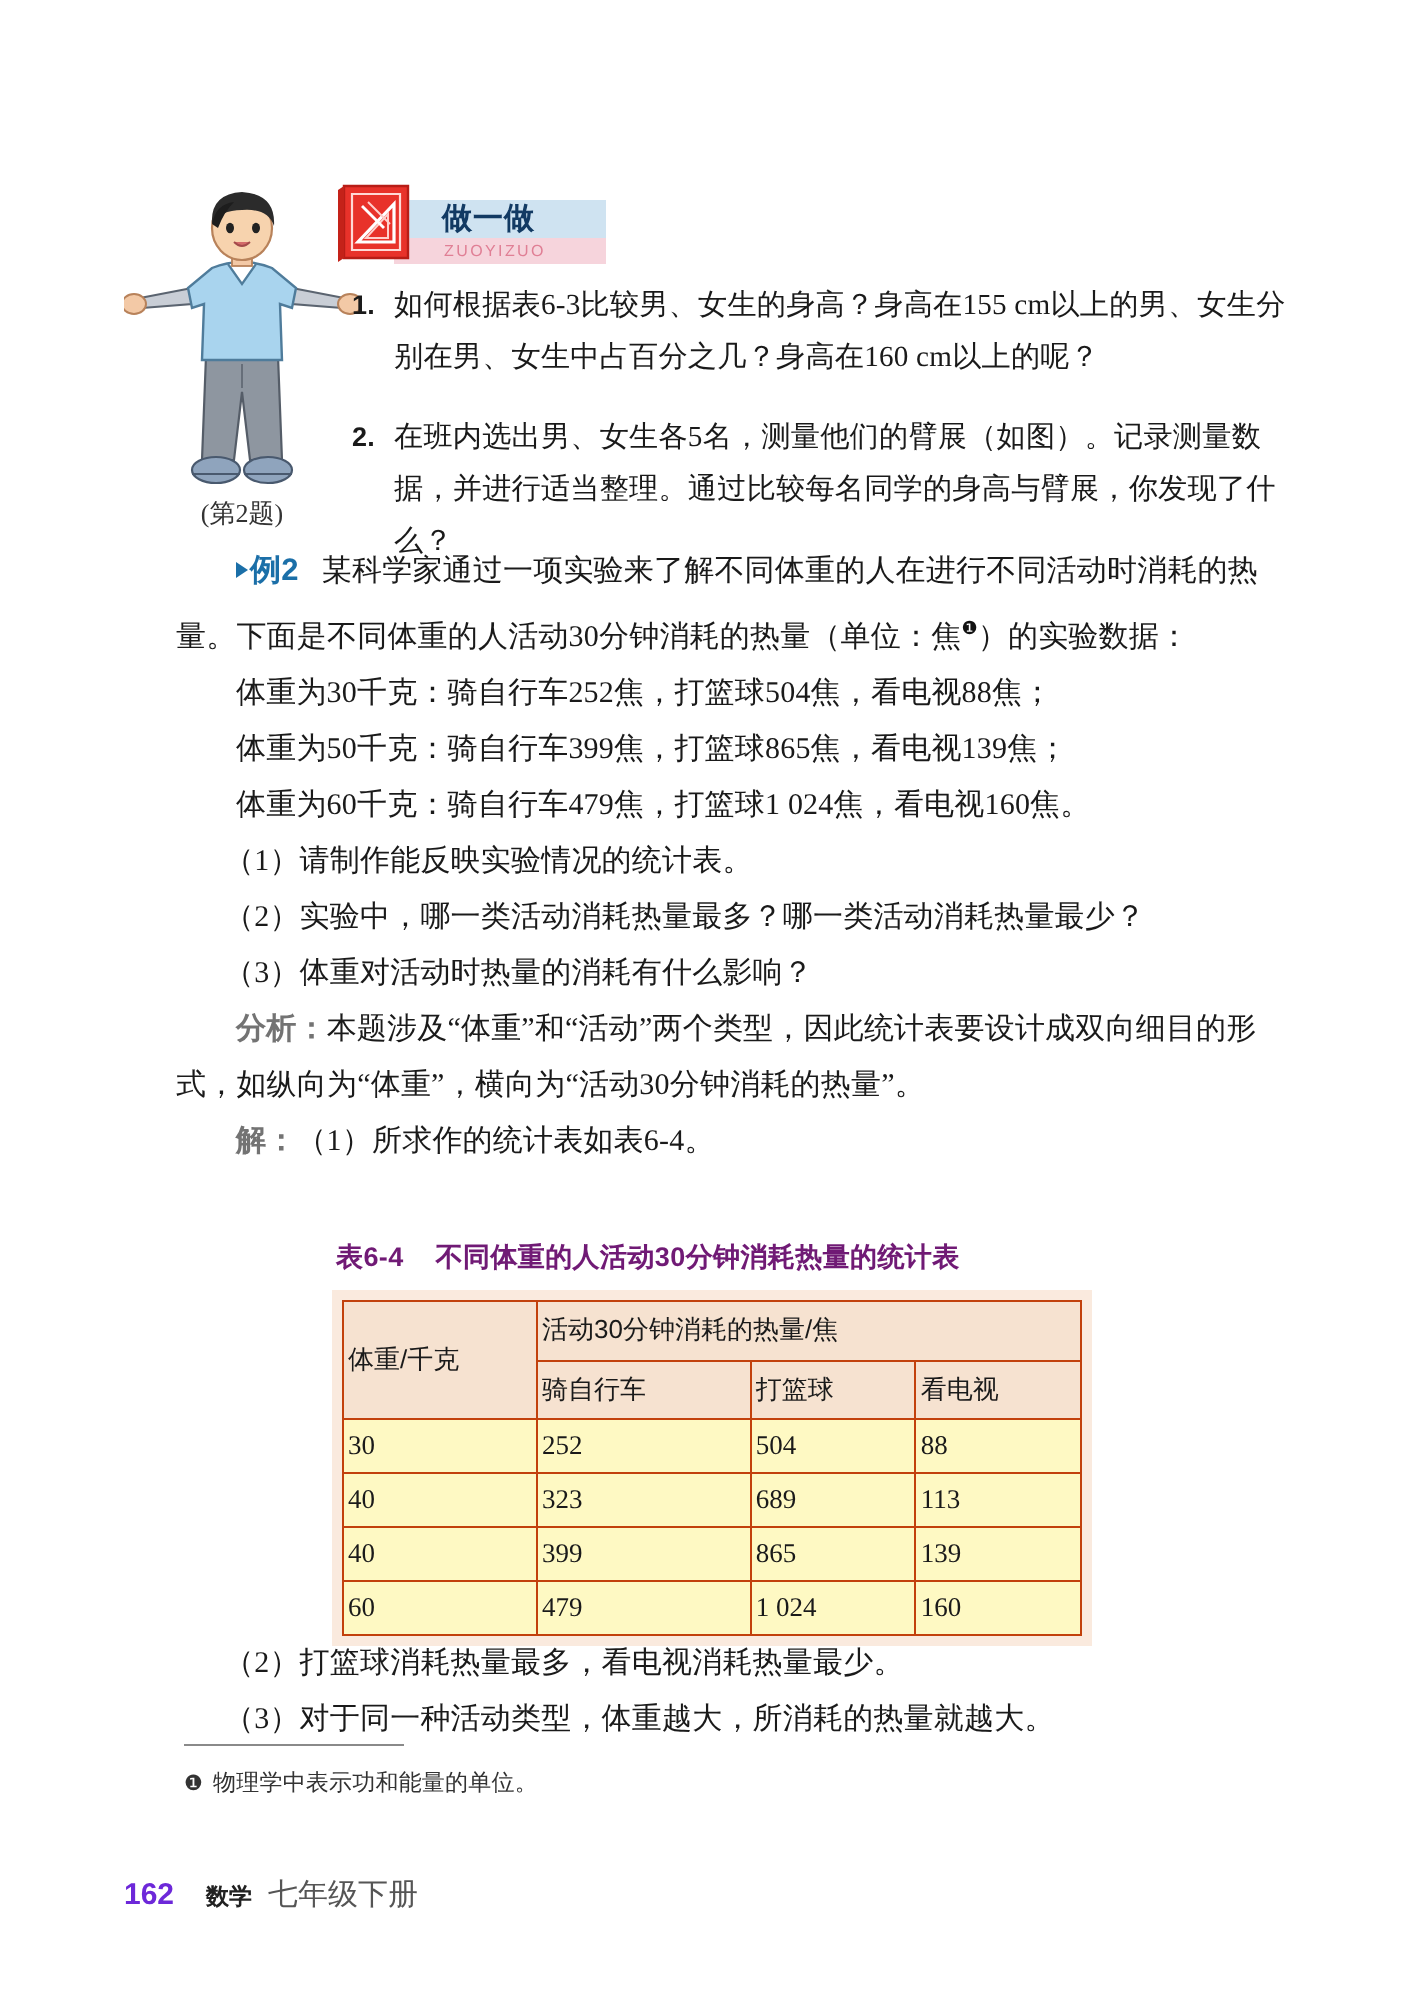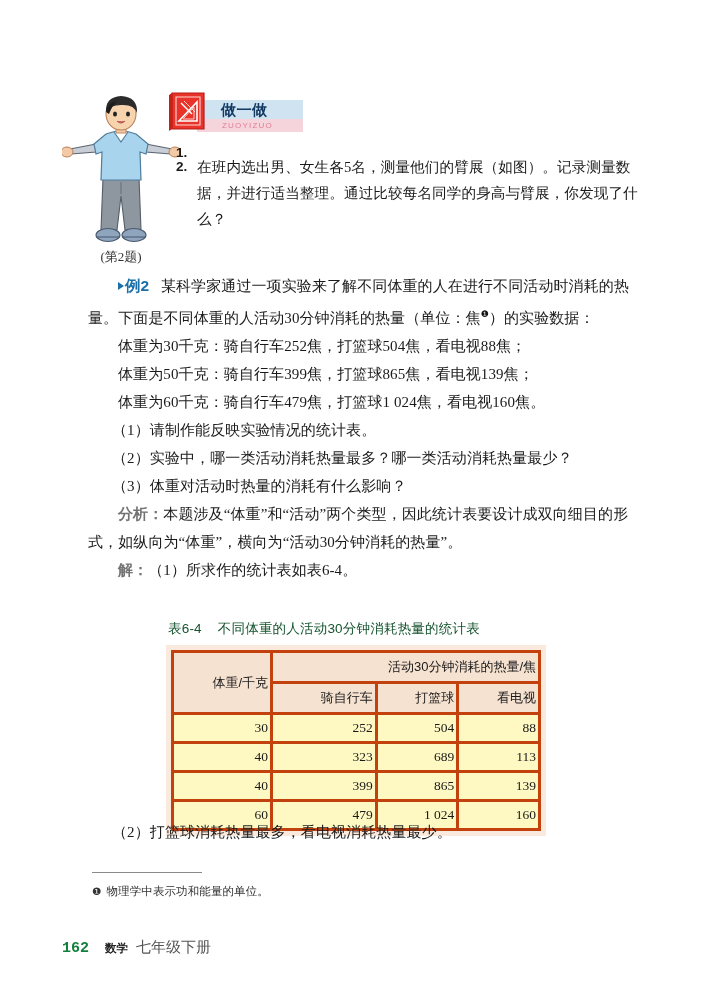--- a/index.html
+++ b/index.html
@@ -170,22 +170,22 @@
     color: #111;
   }
 
   
   .table-caption {
     position: absolute;
     left: 168px;
     top: 620px;
     font-size: 13.5px;
     font-family: "Liberation Sans", sans-serif;
-    font-weight: normal;
-    color: #14532d;
+    font-weight: bold;
+    color: #701a75;
     letter-spacing: 0.2px;
   }
   .table-caption .cap-text {
     margin-left: 16px;
   }
   .table-frame {
     position: absolute;
     left: 166px;
     top: 645px;
     width: 380px;
@@ -194,22 +194,22 @@
     box-sizing: border-box;
   }
   table.stat {
     width: 100%;
     border-collapse: collapse;
     font-size: 13.5px;
     font-family: "Liberation Serif", serif;
     background: #fffdfb;
   }
   table.stat th, table.stat td {
-    border: 3px solid #c2410c;
-    text-align: right;
+    border: 1px solid #c2410c;
+    text-align: left;
     color: #1a1a1a;
     font-weight: normal;
   }
   table.stat th {
     background: #f6e2d0;
     font-family: "Liberation Sans", sans-serif;
     font-size: 13px;
     padding: 5px 2px;
   }
   table.stat th.weight-head {
@@ -254,22 +254,21 @@
     left: 62px;
     top: 938px;
     display: flex;
     align-items: baseline;
     gap: 16px;
     font-family: "Liberation Sans", sans-serif;
   }
   .pg-num {
     font-size: 15px;
     font-weight: bold;
-    color: #15803d;
-    font-family: Liberation Mono, monospace;
+    color: #6d28d9;
   }
   .pg-subject {
     font-size: 11.5px;
     font-weight: bold;
     color: #222;
   }
   .pg-grade {
     font-size: 15px;
     color: #555;
     margin-left: -8px;
@@ -334,20 +333,21 @@
           <path d="M17 13 L28 24" stroke="#ffffff" stroke-width="1.4"></path>
           <path d="M20 11 L31 22" stroke="#ffd0cc" stroke-width="1"></path>
           <path d="M5 5 L8 3 L8 39 L5 41 Z" fill="#c42219"></path>
         </svg>
       </div>
     </div>
 
     <div class="qlist">
       <div class="qitem">
         <span class="qnum">1.</span>
+        <span>如何根据表6-3比较男、女生的身高？身高在155 cm以上的男、女生分别在男、女生中占百分之几？身高在160 cm以上的呢？</span>
       </div>
       <div class="qitem">
         <span class="qnum">2.</span>
         <span>在班内选出男、女生各5名，测量他们的臂展（如图）。记录测量数据，并进行适当整理。通过比较每名同学的身高与臂展，你发现了什么？</span>
       </div>
     </div>
   </div>
 
   <div class="body-text">
 
@@ -407,20 +407,21 @@
           <td>479</td>
           <td>1 024</td>
           <td>160</td>
         </tr>
       </tbody>
     </table>
   </div>
 
   <div class="body-text" style="top: 818px;">
     <p class="qline">（2）打篮球消耗热量最多，看电视消耗热量最少。</p>
+    <p class="qline">（3）对于同一种活动类型，体重越大，所消耗的热量就越大。</p>
   </div>
 
   <div class="footnote-rule"></div>
   <div class="footnote">
     <span class="fn-bullet">❶</span><span>物理学中表示功和能量的单位。</span>
   </div>
 
   <div class="pg-footer">
     <span class="pg-num">162</span>
     <span class="pg-subject">数学</span>

